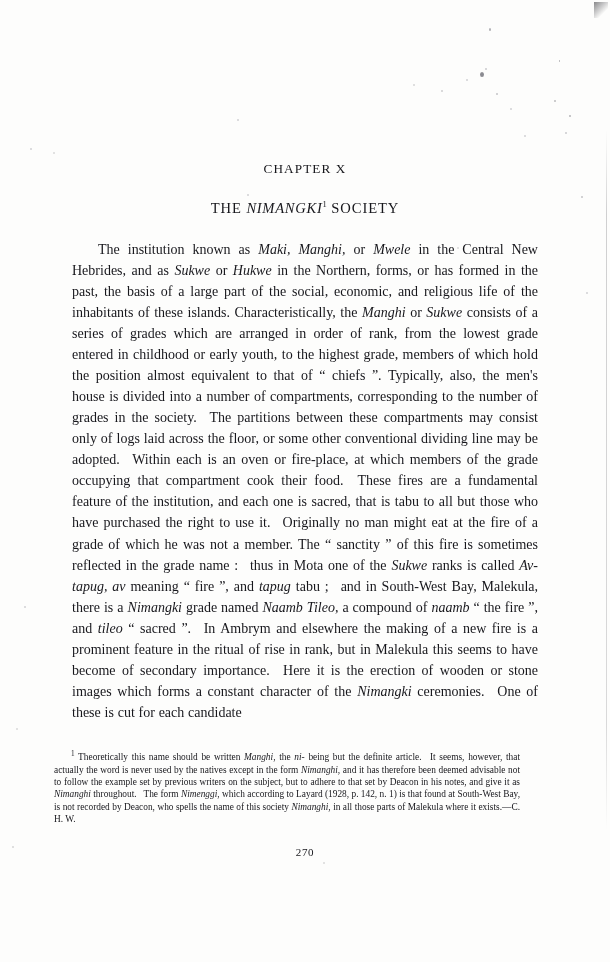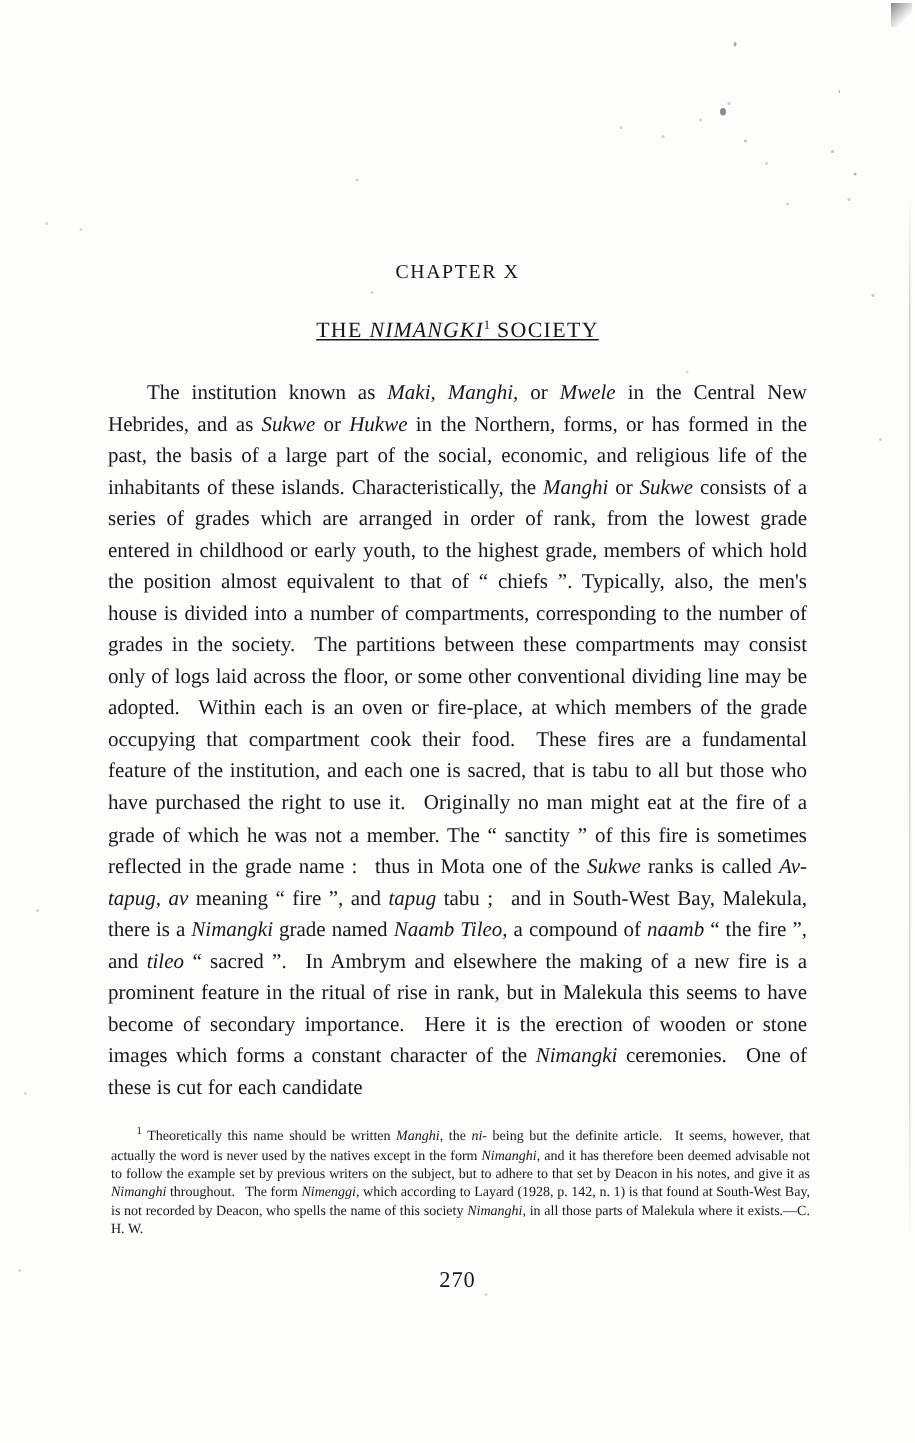--- a/index.html
+++ b/index.html
@@ -50,36 +50,34 @@
     background: #6e6e76;
     border-radius: 50%;
     opacity: .55;
   }
 
   .text-block {
     position: absolute;
     left: 72px;
     top: 0;
     width: 466px;
-    margin-top: 12px;
   }
 
   .chapter-label {
     text-align: center;
     font-size: 13.2px;
     letter-spacing: 1.1px;
     margin-top: 161px;
   }
 
   .chapter-title {
     text-align: center;
     font-size: 14.6px;
     letter-spacing: 0.9px;
     margin-top: 22px;
-    text-decoration: underline;
   }
   .chapter-title i {
     font-style: italic;
     letter-spacing: 0.7px;
   }
   .fn-ref {
     font-size: 8.5px;
     vertical-align: super;
     letter-spacing: 0;
     font-style: normal;
@@ -93,42 +91,42 @@
     text-align-last: left;
     -webkit-hyphens: none;
     hyphens: none;
     word-spacing: 0.02em;
   }
   .body-copy .indent { display: inline-block; width: 26px; }
   .body-copy i { font-style: italic; }
 
   .footnote {
     position: absolute;
-    left: 74px;
+    left: 54px;
     top: 748px;
     width: 466px;
     font-size: 9.35px;
     line-height: 12.45px;
     text-align: justify;
     text-align-last: left;
   }
   .footnote .indent { display: inline-block; width: 17px; }
   .footnote i { font-style: italic; }
   .footnote .fn-marker {
     font-size: 7.2px;
     vertical-align: super;
   }
 
   .folio {
     position: absolute;
     left: 0;
     right: 0;
     top: 846px;
     text-align: center;
-    font-size: 15px;
+    font-size: 11px;
     letter-spacing: 0.6px;
   }
 </style>
 </head>
 <body>
 
 <div class="page">
 
   <div class="scan-edge-right"></div>
   <div class="scan-edge-top"></div>

